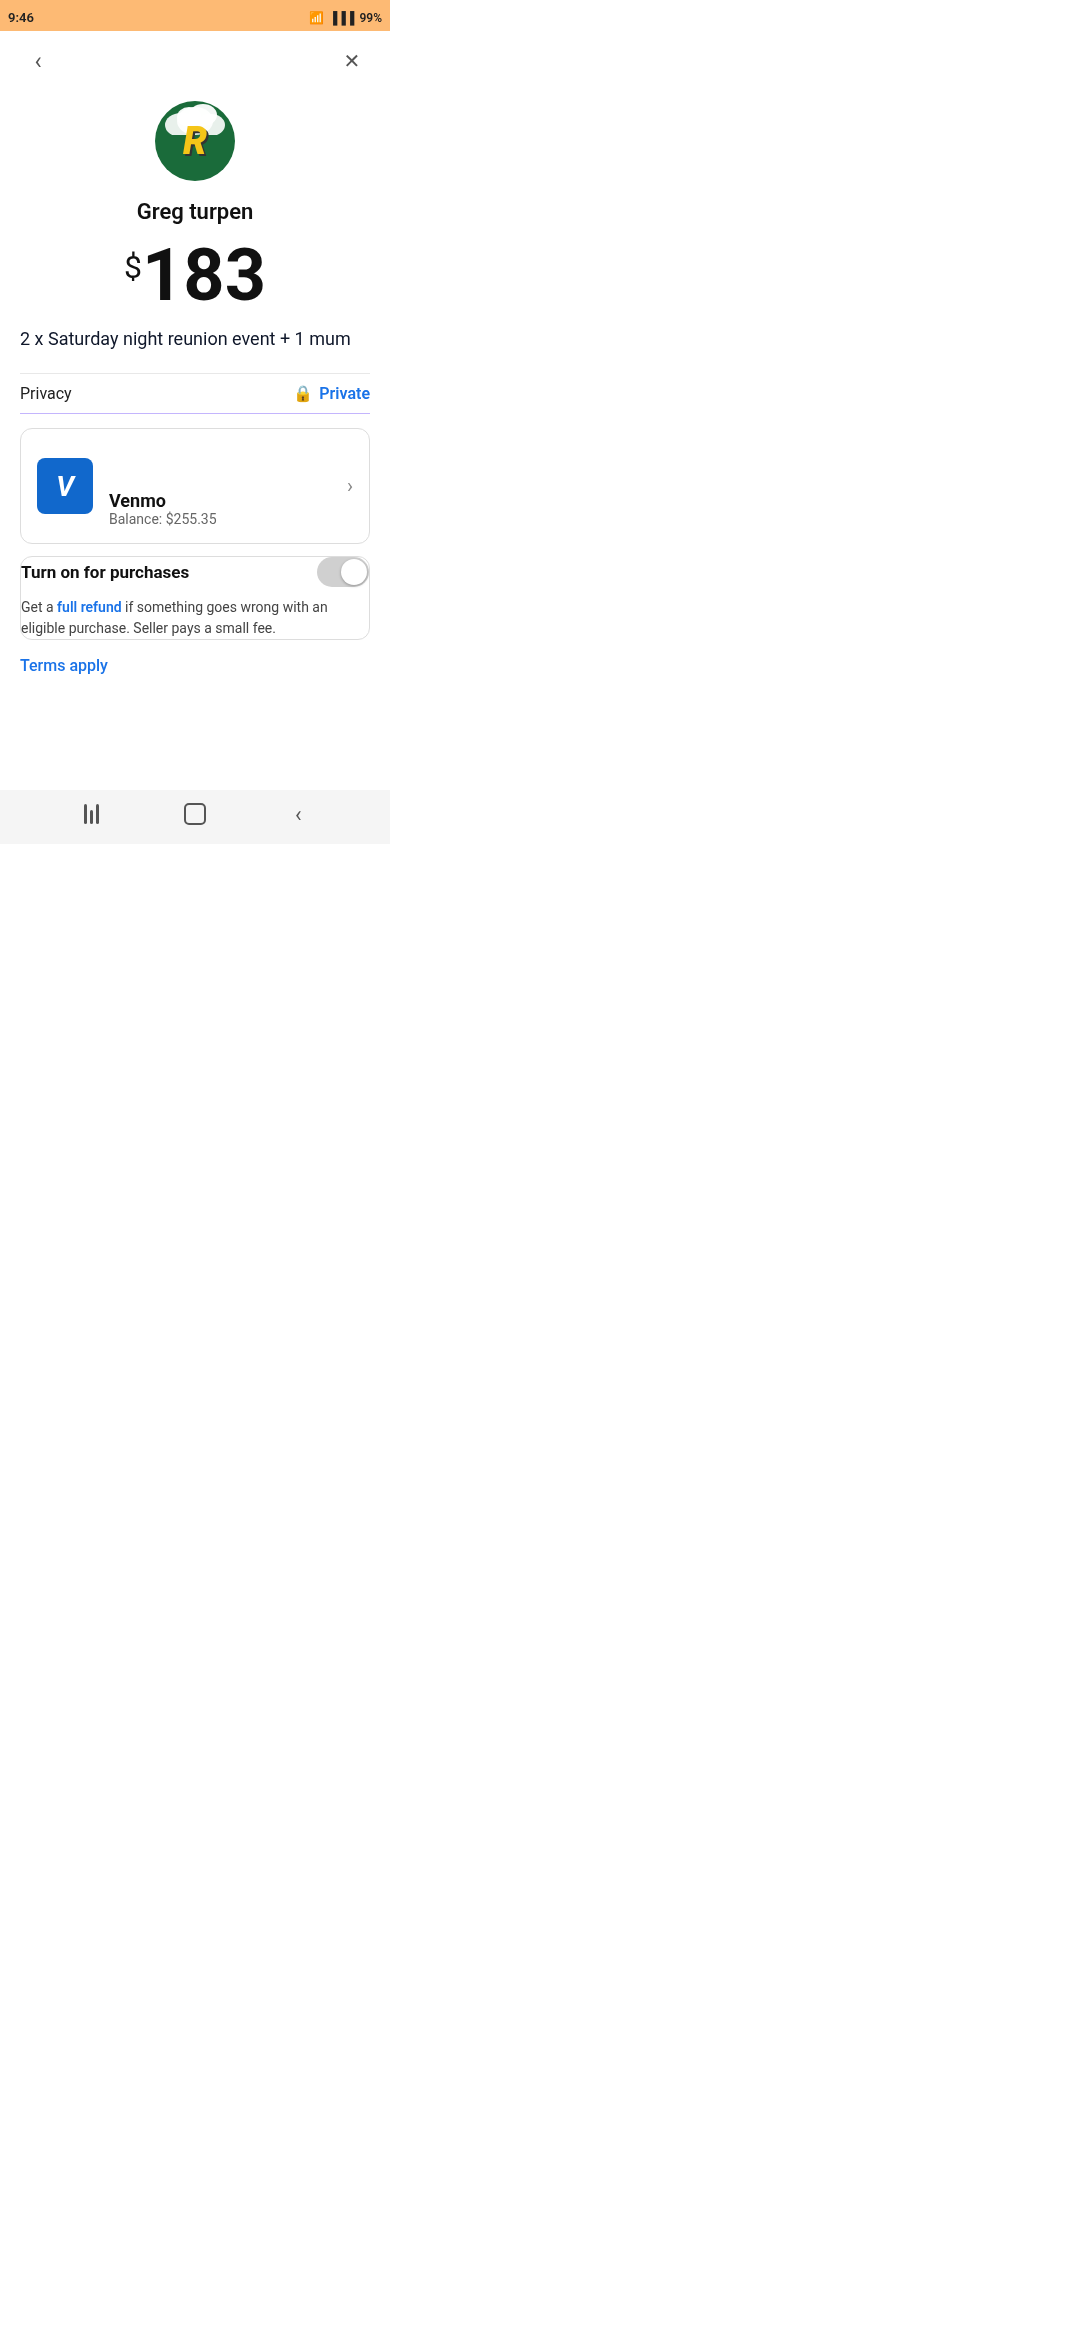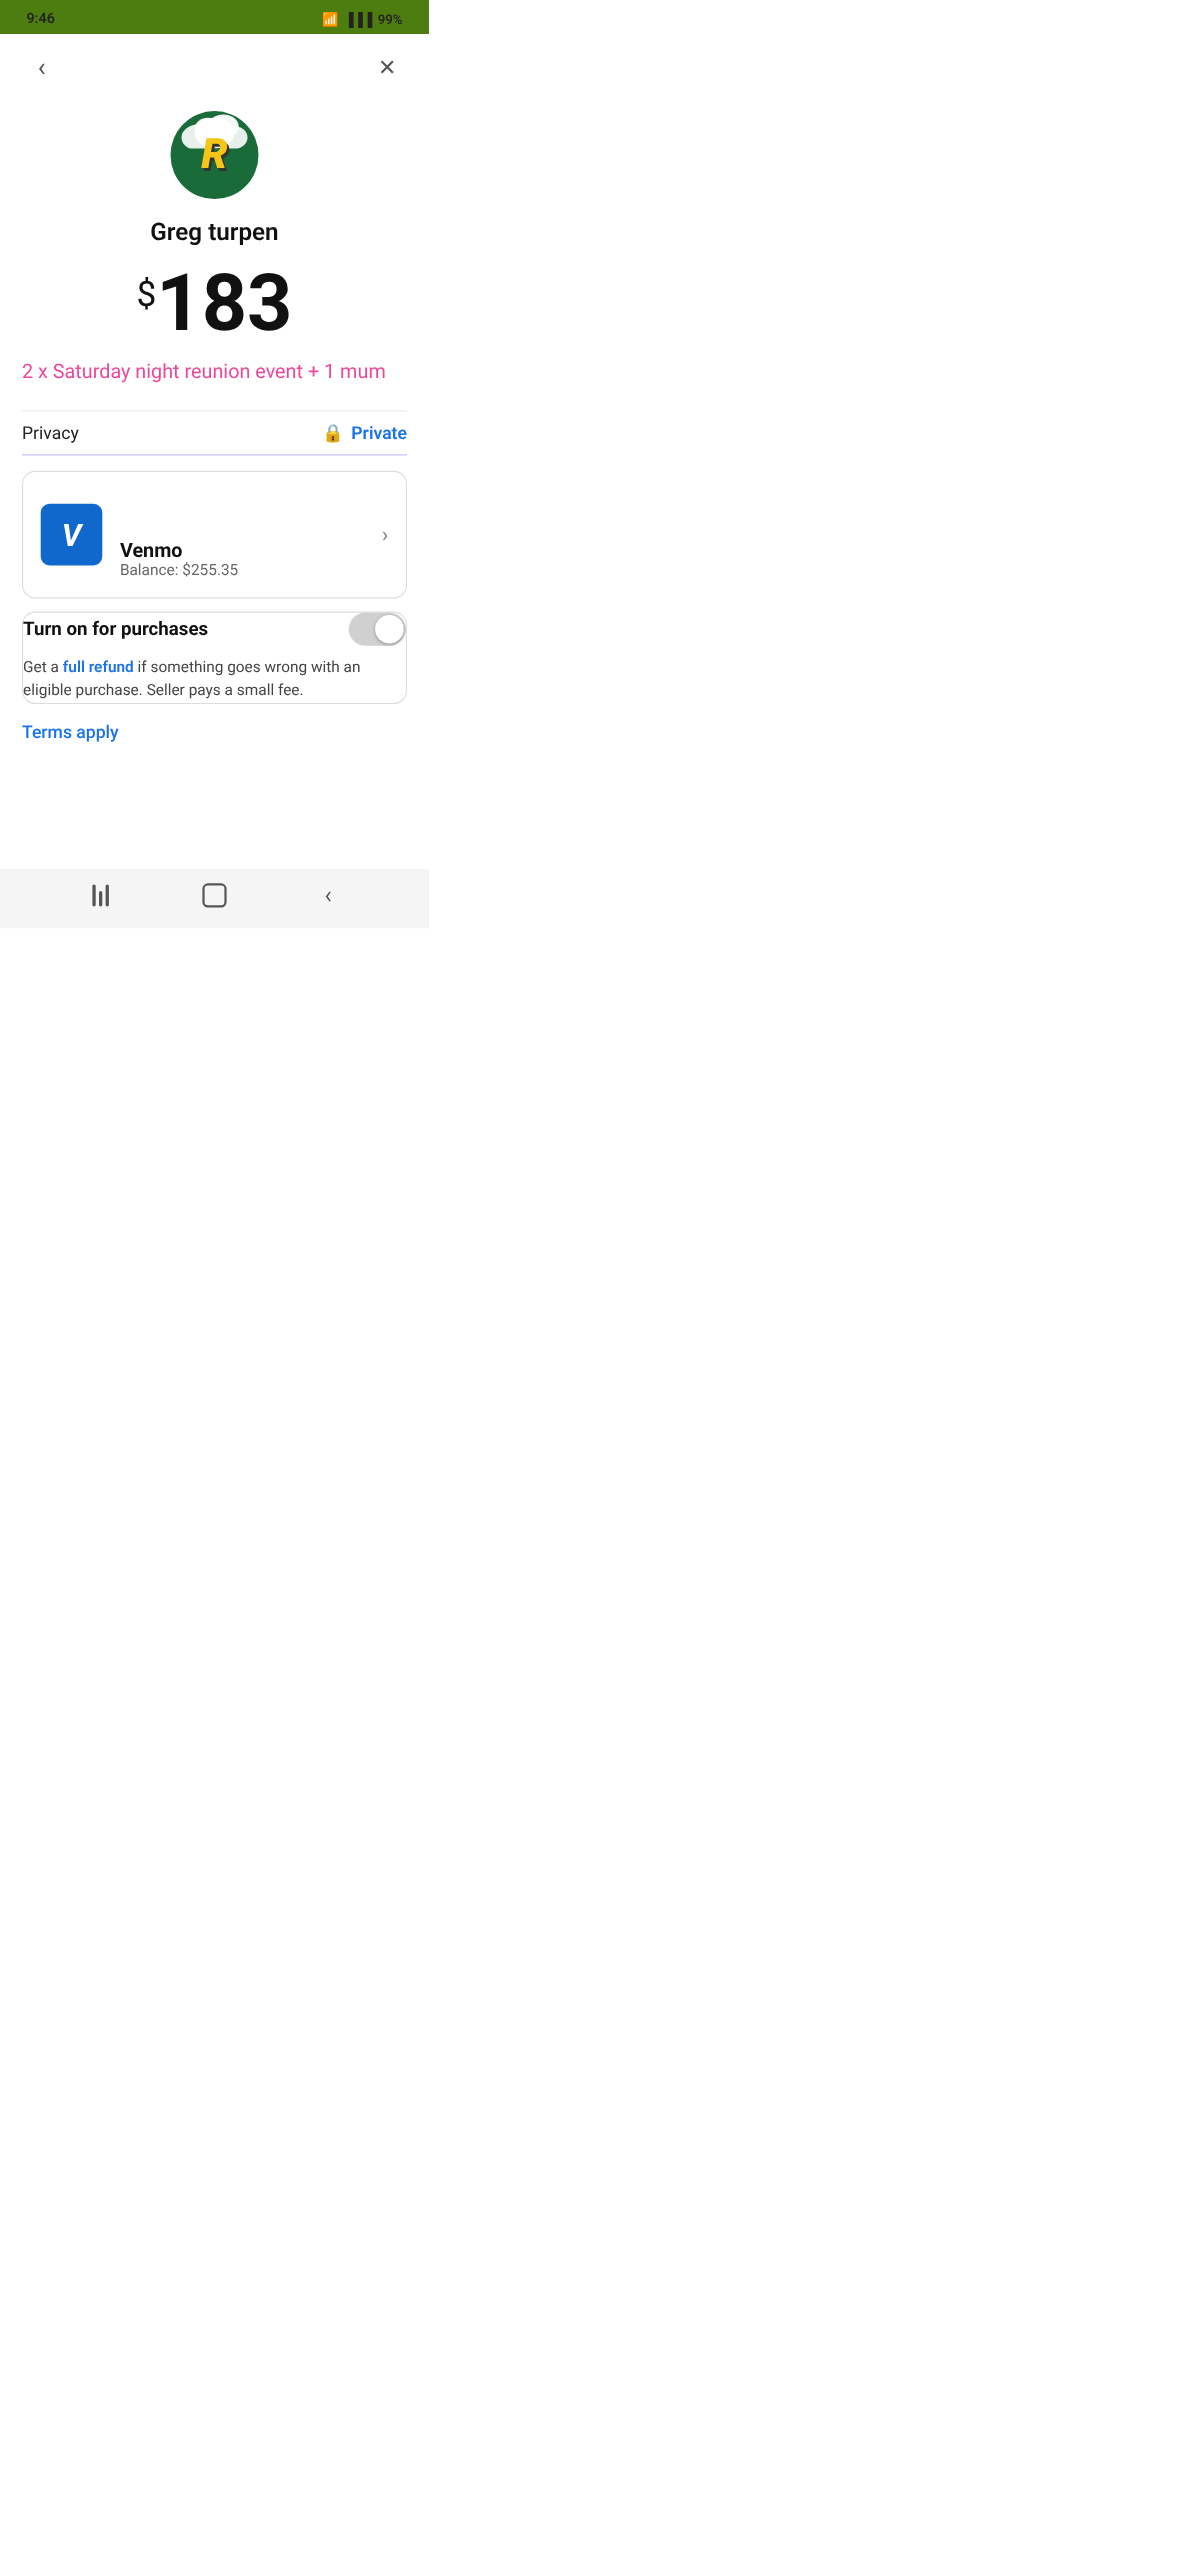--- a/index.html
+++ b/index.html
@@ -17,22 +17,22 @@
       display: flex;
       flex-direction: column;
       overflow-x: hidden;
     }
 
     
     .status-bar {
       display: flex;
       justify-content: space-between;
       align-items: center;
-      padding: 10px 24px 6px;
-      background: #4d7c0f;
+      padding: 10px 8px 6px;
+      background: #fdba74;
     }
 
     .status-left {
       font-size: 13px;
       font-weight: 600;
       color: #222;
     }
 
     .status-right {
       display: flex;
@@ -128,21 +128,21 @@
     .amount-value {
       font-size: 72px;
       font-weight: 700;
       color: #111;
       line-height: 1;
     }
 
     
     .description {
       font-size: 18px;
-      color: #ec4899;
+      color: #0f172a;
       text-align: left;
       width: 100%;
       margin-bottom: 24px;
     }
 
     
     .privacy-row {
       display: flex;
       justify-content: space-between;
       align-items: center;

